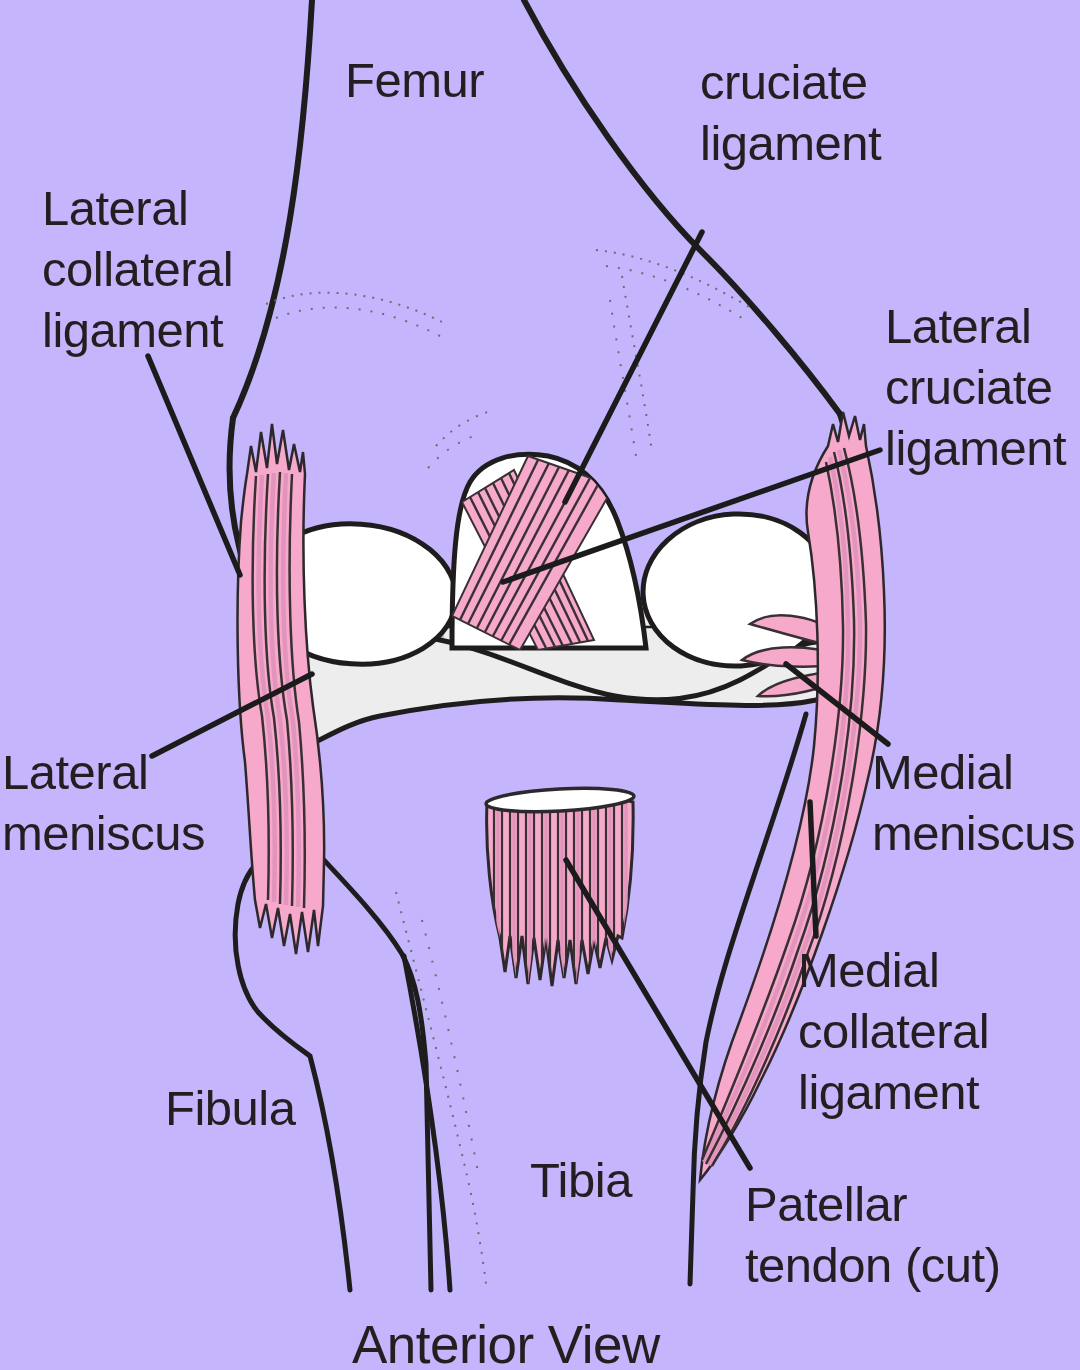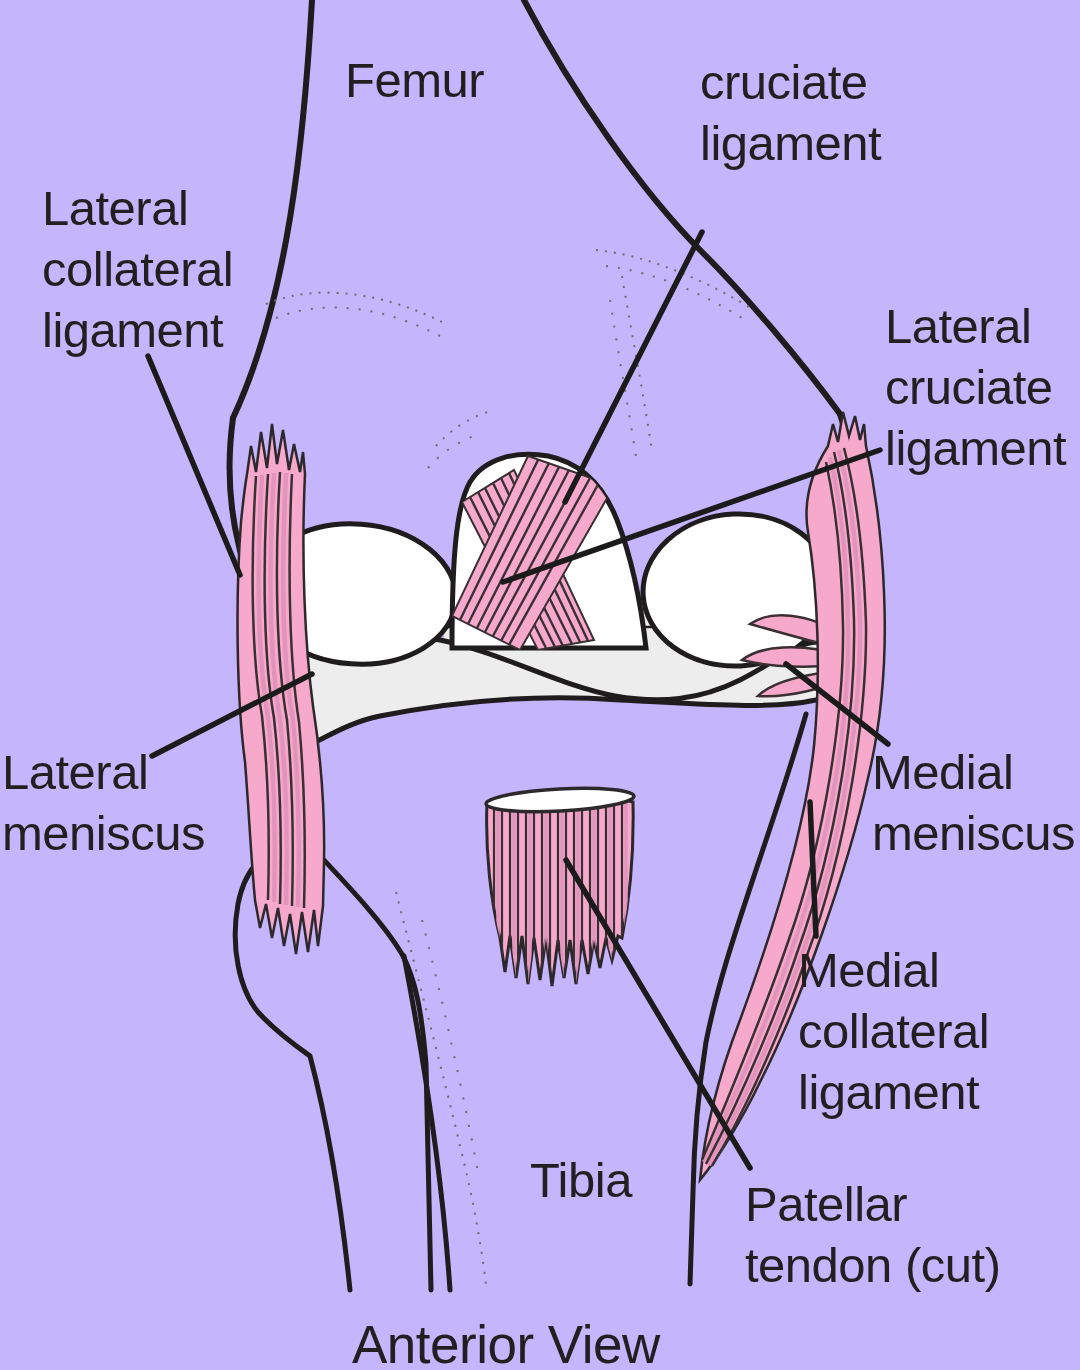--- a/index.html
+++ b/index.html
@@ -237,20 +237,23 @@
     <div>Medial</div>
     <div>meniscus</div>
   </div>
 
   <div class="lbl" style="left:798px;top:940px;">
     <div>Medial</div>
     <div>collateral</div>
     <div>ligament</div>
   </div>
 
+  <div class="lbl" style="left:165px;top:1078px;">
+    <div>Fibula</div>
+  </div>
 
   <div class="lbl" style="left:745px;top:1174px;">
     <div>Patellar</div>
     <div>tendon (cut)</div>
   </div>
 
   <div class="lbl" style="left:530px;top:1150px;">
     <div>Tibia</div>
   </div>
 

